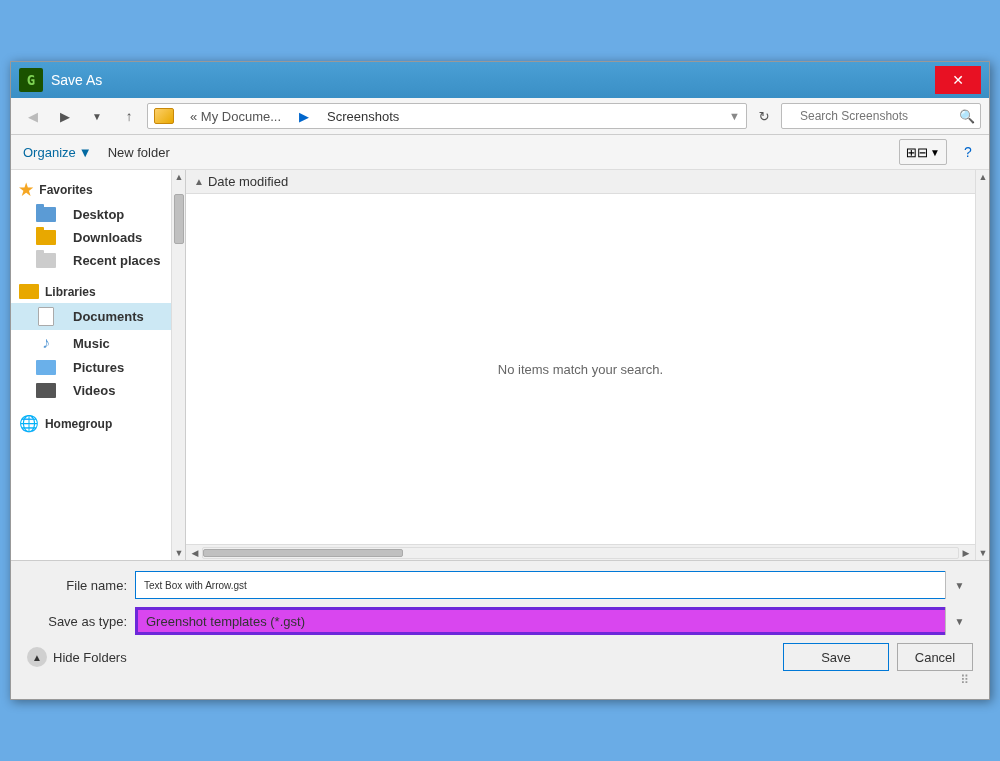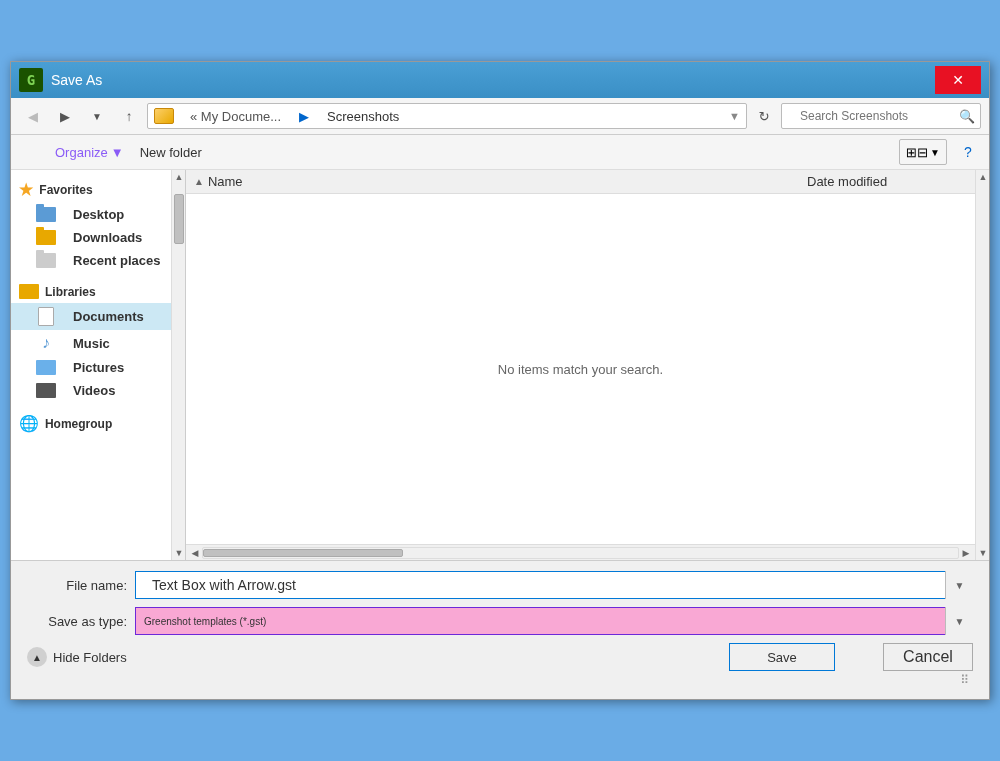--- a/index.html
+++ b/index.html
@@ -148,26 +148,25 @@
       display: flex;
       align-items: center;
       gap: 8px;
     }
     .organize-btn {
       height: 26px;
       background: none;
       border: none;
       cursor: pointer;
       font-size: 13px;
-      color: #8b5cf6;
+      color: #0369a1;
       display: flex;
       align-items: center;
       gap: 3px;
       padding: 0 4px;
-      margin-left: 32px;
     }
     .new-folder-btn {
       height: 26px;
       background: none;
       border: none;
       cursor: pointer;
       font-size: 13px;
       color: #333;
       padding: 0 4px;
     }
@@ -339,34 +338,34 @@
       font-size: 13px;
     }
     .form-input-wrapper {
       flex: 1;
       position: relative;
     }
     .form-input {
       width: 100%;
       height: 28px;
       border: 1px solid #0078d7;
-      padding: 0 30px 0 16px;
-      font-size: 14px;
+      padding: 0 30px 0 8px;
+      font-size: 10px;
       color: #333;
       background: white;
       outline: none;
     }
     .form-select {
       width: 100%;
       height: 28px;
-      border: 1px solid #6d28d9;
+      border: 3px solid #6d28d9;
       padding: 0 30px 0 8px;
-      font-size: 10px;
-      color: #333;
-      background: #f9a8d4;
+      font-size: 13px;
+      color: #333;
+      background: #d946ef;
       outline: none;
       appearance: none;
     }
     .dropdown-arrow {
       position: absolute;
       right: 0;
       top: 0;
       width: 28px;
       height: 28px;
       border-left: 1px solid #bbb;
@@ -410,31 +409,30 @@
       background: #f0f0f0;
       border: 1px solid #0078d7;
       color: #333;
       font-size: 13px;
       cursor: pointer;
       display: flex;
       align-items: center;
       justify-content: center;
     }
     .cancel-btn {
-      width: 90px;
+      width: 76px;
       height: 28px;
       background: #f0f0f0;
       border: 1px solid #aaa;
       color: #333;
-      font-size: 16px;
-      cursor: pointer;
-      display: flex;
-      align-items: center;
-      justify-content: center;
-      margin-left: 40px;
+      font-size: 13px;
+      cursor: pointer;
+      display: flex;
+      align-items: center;
+      justify-content: center;
     }
     .resize-grip {
       text-align: right;
       padding: 2px 4px;
       font-size: 12px;
       color: #999;
     }
     
     .v-scrollbar {
       width: 14px;
@@ -597,21 +595,20 @@
         <div class="v-scroll-track">
           <div class="v-scroll-thumb"></div>
         </div>
         <div class="v-scroll-arrow">▼</div>
       </div>
     </div>
 
     <div class="file-area">
       <div class="file-list-header">
         <span class="sort-arrow">▲</span>
-        <span class="col-name">Name</span>
         <span class="col-date">Date modified</span>
       </div>
       <div class="file-list-body">
         <span>No items match your search.</span>
       </div>
 
       <div class="h-scrollbar">
         <div class="h-scroll-arrow">◀</div>
         <div class="h-scroll-track">
           <div class="h-scroll-thumb"></div>

